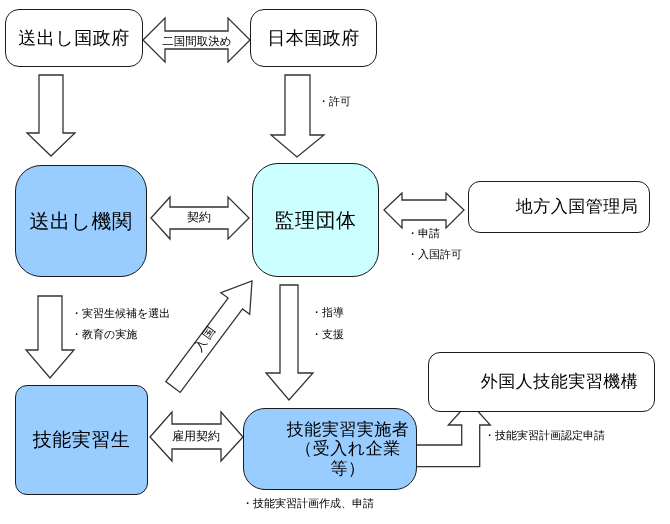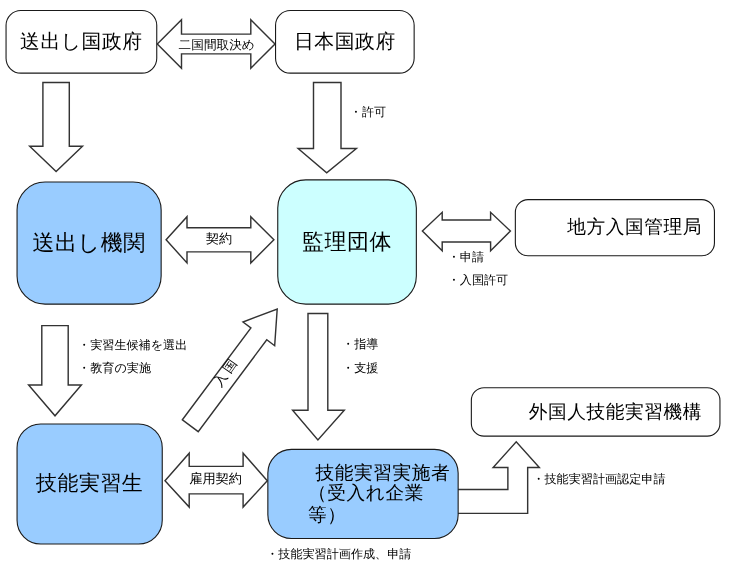--- a/index.html
+++ b/index.html
@@ -4,21 +4,21 @@
 <style>
   html,body{margin:0;padding:0;background:#fff;}
   #stage{
     position:relative;width:670px;height:524px;background:#ffffff;
     font-family:"Liberation Sans","DejaVu Sans",sans-serif;color:#000;
     overflow:hidden;
   }
   #arrows{position:absolute;left:0;top:0;width:670px;height:524px;}
   .node{
     position:absolute;display:flex;align-items:center;justify-content:center;
-    border:1.5px solid #1a1a1a;box-sizing:border-box;
+    text-align:center;border:1.5px solid #1a1a1a;box-sizing:border-box;
     letter-spacing:0.5px;line-height:1.15;
   }
   .white{background:#ffffff;}
   .blue{background:#99CCFF;}
   .cyan{background:#CCFFFF;}
   .t18{font-size:18px;}
   .t20{font-size:20px;}
   .t19{font-size:19px;}
   .t17{font-size:17px;padding-left:36px;}
   .lbl{position:absolute;font-size:11px;white-space:nowrap;letter-spacing:0px;}
@@ -60,28 +60,28 @@
   <div class="node white t18" style="left:5px;top:9px;width:138px;height:58px;border-radius:14px;">送出し国政府</div>
 
   <div class="node white t18" style="left:250px;top:9px;width:127px;height:58px;border-radius:14px;">日本国政府</div>
 
   <div class="node blue t20" style="left:15px;top:165px;width:132px;height:112px;border-radius:26px;">送出し機関</div>
 
   <div class="node cyan t20" style="left:252px;top:163px;width:127px;height:114px;border-radius:26px;">監理団体</div>
 
   <div class="node white t17" style="left:468px;top:181px;width:182px;height:52px;border-radius:12px;">地方入国管理局</div>
 
-  <div class="node blue t19" style="left:15px;top:385px;width:133px;height:110px;border-radius:22px;">技能実習生</div>
+  <div class="node blue t19" style="left:15px;top:385px;width:133px;height:110px;border-radius:12px;">技能実習生</div>
 
   <div class="node blue t17 two-line" style="left:243px;top:408px;width:174px;height:82px;border-radius:22px;">
     <div>技能実習実施者</div>
     <div>（受入れ企業等）</div>
   </div>
 
-  <div class="node white t17" style="left:428px;top:352px;width:227px;height:45px;border-radius:12px;">外国人技能実習機構</div>
+  <div class="node white t17" style="left:428px;top:352px;width:227px;height:60px;border-radius:12px;">外国人技能実習機構</div>
 
   <div class="lbl-mid" style="left:197px;top:41px;font-size:11.5px;font-family:Liberation Serif, serif;">二国間取決め</div>
 
 
   <div class="lbl" style="left:318px;top:94px;">・許可</div>
 
   <div class="lbl-mid" style="left:199px;top:217px;">契約</div>
 
   <div class="lbl" style="left:407px;top:226px;">・申請</div>
 

